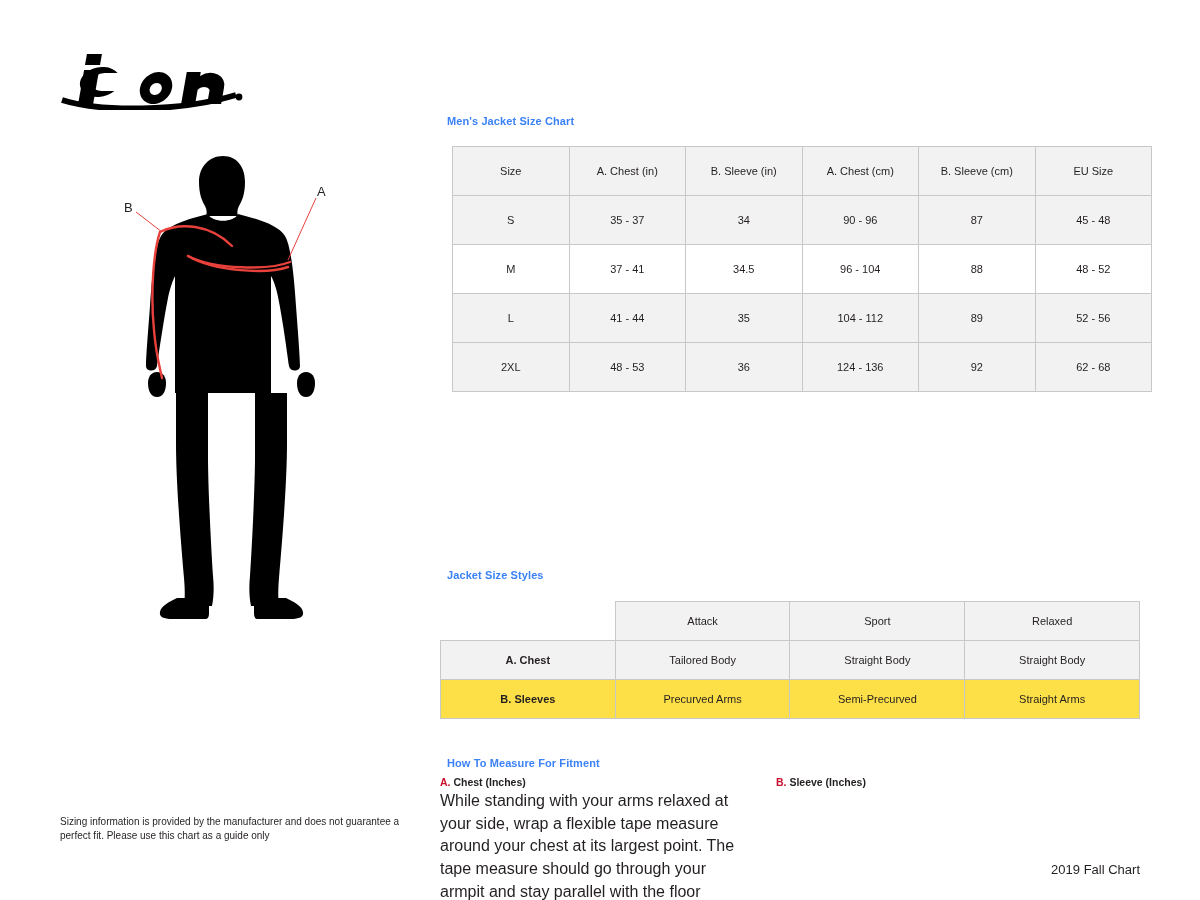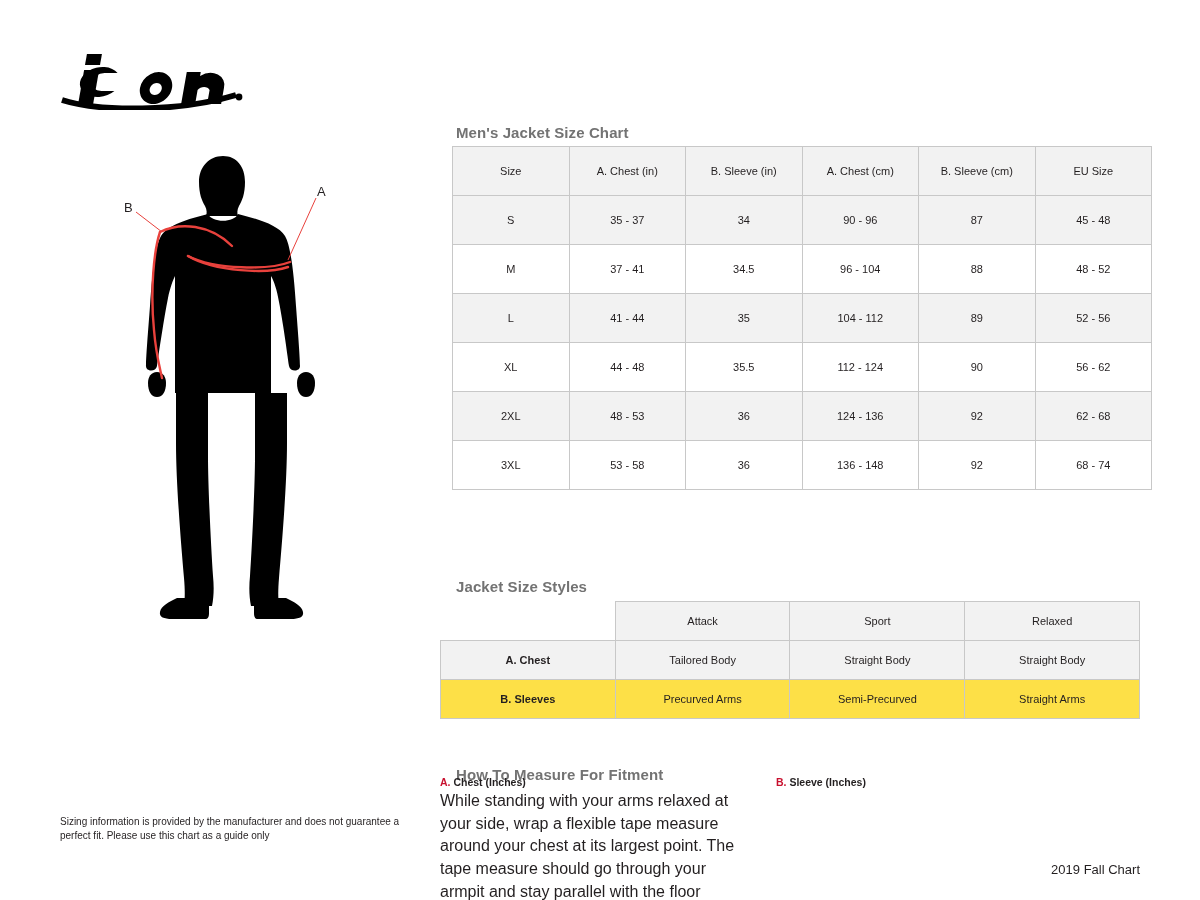--- a/index.html
+++ b/index.html
@@ -48,24 +48,24 @@
     left: 60px;
     top: 815px;
     width: 340px;
     font-size: 10px;
     line-height: 1.35;
     color: #231f20;
     font-family: "Liberation Sans", sans-serif;
   }
 
   h2.section-title {
-    font-size: 15px;
+    font-size: 11px;
     font-weight: bold;
-    margin: 16px;
-    color: #737373;
+    margin: 7px;
+    color: #3b82f6;
     letter-spacing: 0.1px;
   }
 
   #main-title-wrap { position: absolute; left: 440px; top: 108px; }
   #styles-title-wrap { position: absolute; left: 440px; top: 562px; }
   #measure-title-wrap { position: absolute; left: 440px; top: 750px; }
 
   table.size-table {
     position: absolute;
     border-collapse: collapse;
@@ -242,43 +242,27 @@
       <td>48 - 52</td>
     </tr>
     <tr class="alt">
       <td>L</td>
       <td>41 - 44</td>
       <td>35</td>
       <td>104 - 112</td>
       <td>89</td>
       <td>52 - 56</td>
     </tr>
-    <tr class="plain">
-      <td>XL</td>
-      <td>44 - 48</td>
-      <td>35.5</td>
-      <td>112 - 124</td>
-      <td>90</td>
-      <td>56 - 62</td>
-    </tr>
     <tr class="alt">
       <td>2XL</td>
       <td>48 - 53</td>
       <td>36</td>
       <td>124 - 136</td>
       <td>92</td>
       <td>62 - 68</td>
-    </tr>
-    <tr class="plain">
-      <td>3XL</td>
-      <td>53 - 58</td>
-      <td>36</td>
-      <td>136 - 148</td>
-      <td>92</td>
-      <td>68 - 74</td>
     </tr>
   </tbody>
 </table>
 
 <div id="styles-title-wrap">
   <h2 class="section-title">Jacket Size Styles</h2>
 </div>
 
 <table class="size-table" id="styles-table">
   <thead>

